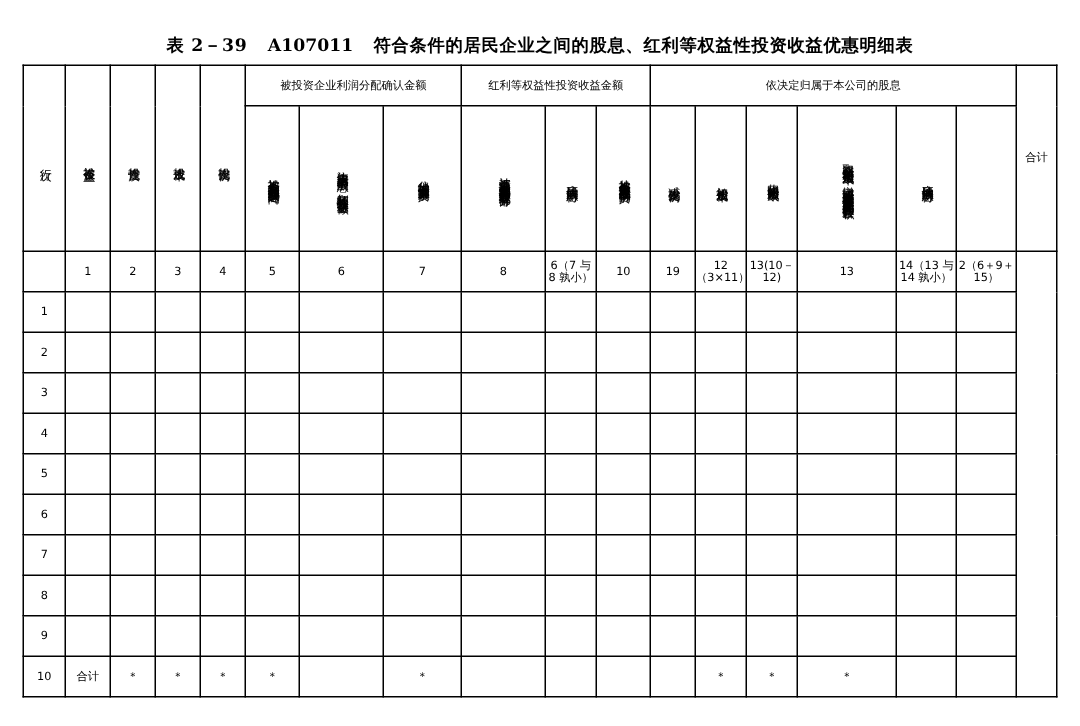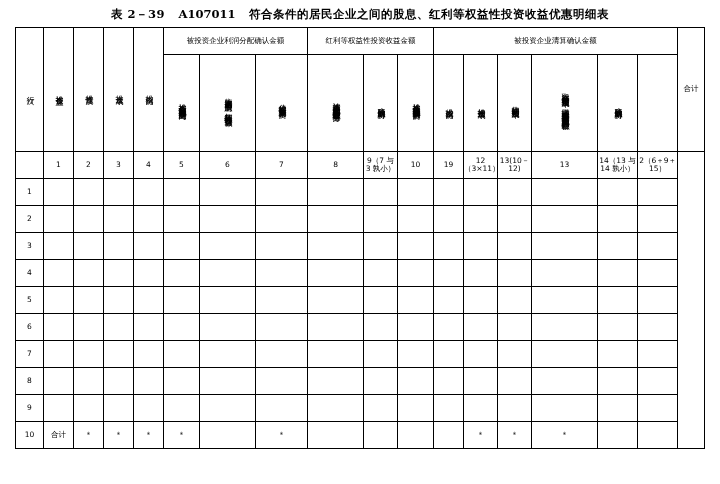--- a/index.html
+++ b/index.html
@@ -19,21 +19,21 @@
     width: 720px;
     height: 484px;
     box-sizing: border-box;
   }
   .doc-title {
     text-align: center;
     font-family: "DejaVu Serif", serif;
     font-size: 11.5px;
     font-weight: bold;
     letter-spacing: 0.5px;
-    padding-top: 7px;
+    padding-top: 23px;
     padding-bottom: 5px;
     white-space: nowrap;
   }
   .doc-title .code {
     letter-spacing: 0px;
   }
   table.grid {
     border-collapse: collapse;
     table-layout: fixed;
     margin: 0 auto;
@@ -129,21 +129,21 @@
         <td rowspan="2" class="vcell"><span class="vtext">投资性质</span></td>
         <td rowspan="2" class="vcell"><span class="vtext">投资成本</span></td>
         <td rowspan="2" class="vcell"><span class="vtext">投资比例</span></td>
         <td colspan="3" class="grp">
             <span class="inner">被投资企业利润分配确认金额</span>
           </td>
         <td colspan="3" class="grp">
             <span class="inner">红利等权益性投资收益金额</span>
           </td>
         <td colspan="6" class="grp">
-            <span class="inner">被投资企业清算确认金额</span>
+            <span class="inner">依决定归属于本公司的股息</span>
           </td>
         <td rowspan="2" class="vcell"><span>合计</span></td>
       </tr>
 
       <tr>
         <td class="vcell"><span class="vtext">被投资企业作出利润分配或转股决定时间</span></td>
         <td class="vcell"><span class="vtext">依决定归属于本公司的股息、红利等权益性投资收益金额</span></td>
         <td class="vcell"><span class="vtext">分得的被投资企业清算剩余资产</span></td>
         <td class="vcell"><span class="vtext">被清算企业累计未分配利润和累计盈余公积应享有部分</span></td>
         <td class="vcell"><span class="vtext">应确认的股息所得</span></td>
@@ -158,21 +158,21 @@
       <tr class="numrow">
         <td></td>
         <td>1</td>
         <td>2</td>
         <td>3</td>
         <td>4</td>
         <td>5</td>
         <td>6</td>
         <td>7</td>
         <td>8</td>
-        <td>9（7 与 3 孰小）</td>
+        <td>6（7 与 8 孰小）</td>
         <td>10</td>
         <td>19</td>
         <td>12（3×11）</td>
         <td>13(10－12)</td>
         <td>13</td>
         <td>14（13 与 14 孰小）</td>
         <td>2（6＋9＋15）</td>
       </tr>
 
       <tr class="datarow">

